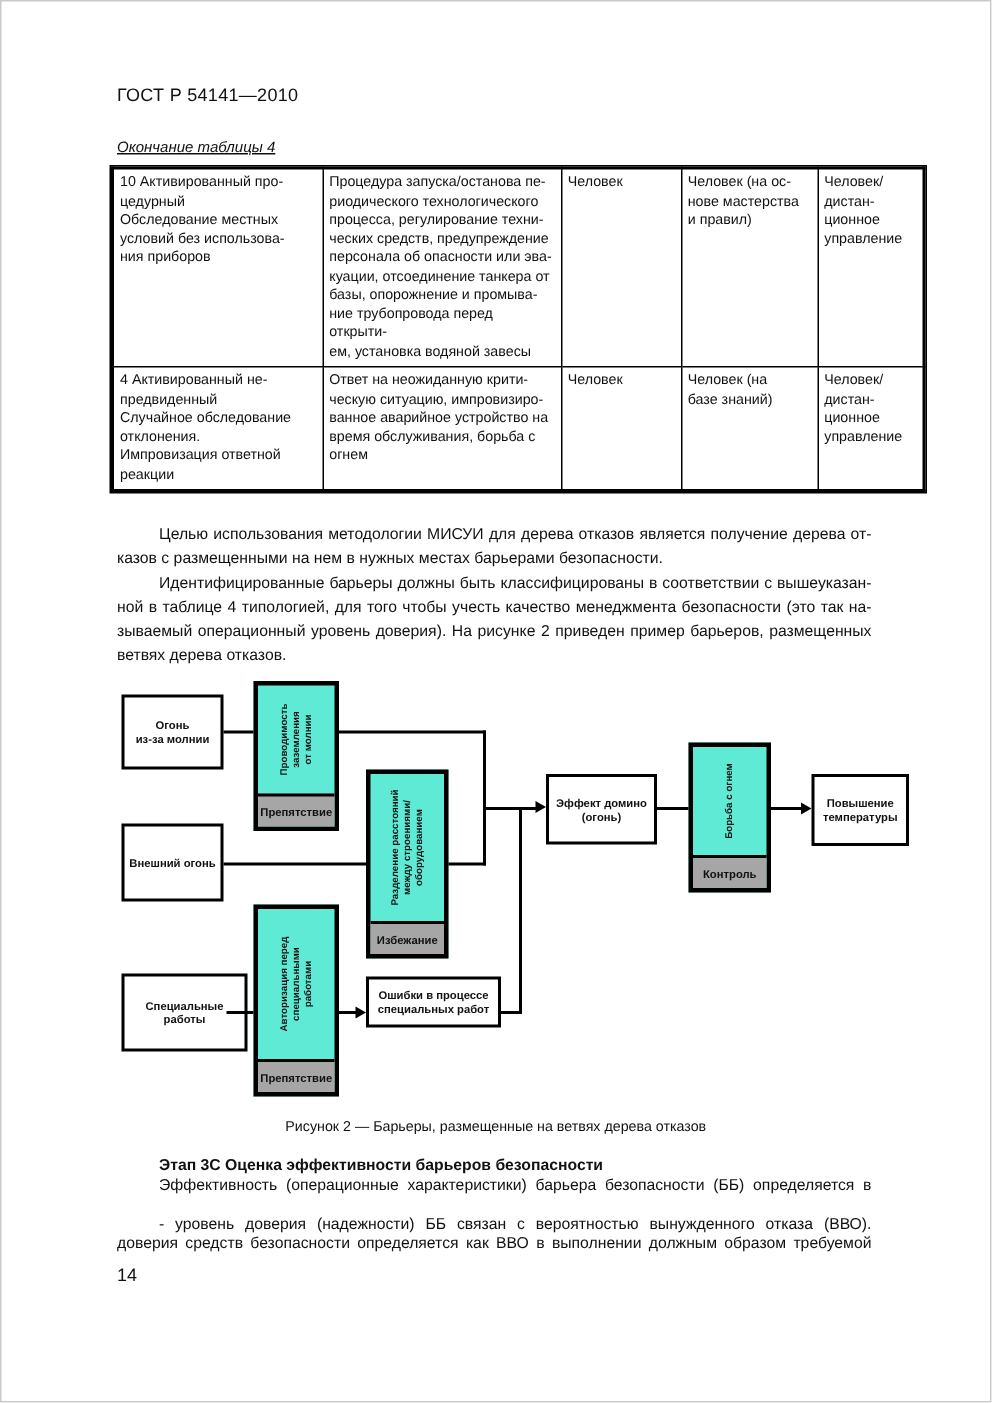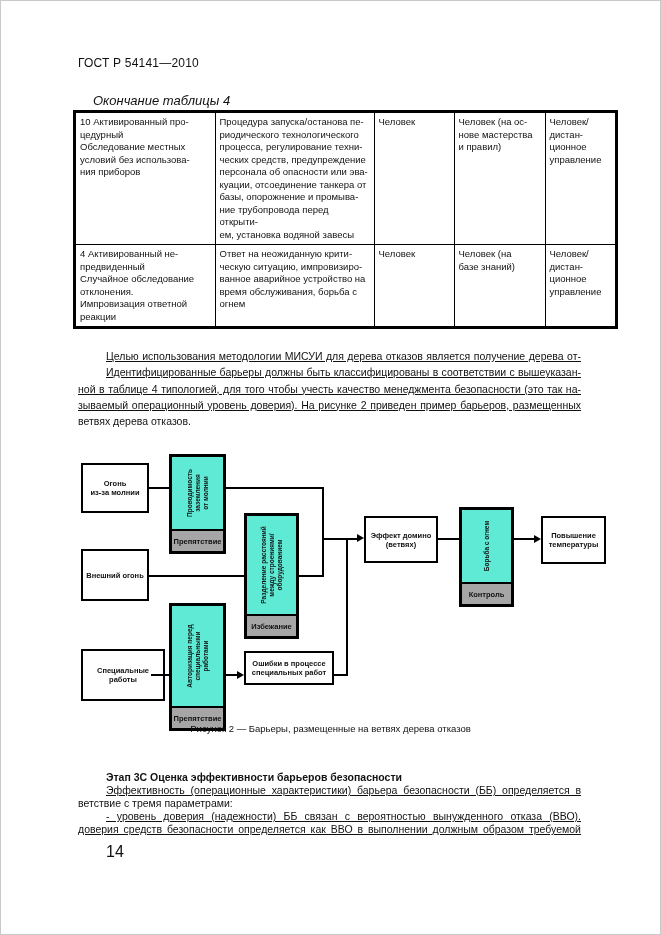--- a/index.html
+++ b/index.html
@@ -3,21 +3,21 @@
 <meta charset="utf-8">
 <style>
   html,body{margin:0;padding:0;background:#e9e9e9;}
   .page{
     position:relative;width:659px;height:933px;margin:0 auto;
     background:#ffffff;border:1px solid #c9c9c9;overflow:hidden;
     font-family:"Liberation Sans", sans-serif;color:#111;
   }
   .abs{position:absolute;}
   .doc-num{top:55px;left:77px;font-size:12px;font-weight:normal;letter-spacing:.2px;}
-  .table-cont{top:92px;left:92px;font-size:13px;font-style:italic;}
+  .table-cont{top:92px;left:77px;font-size:10px;font-style:italic;text-decoration:underline;}
 
   
   table.t{
     border-collapse:collapse;table-layout:fixed;
     position:absolute;left:73px;top:110px;width:541px;
     font-size:9.5px;line-height:12.5px;
   }
   table.t th, table.t td{
     border:1px solid #000;padding:3px 4px;white-space:pre-line;
     vertical-align:top;text-align:left;overflow:hidden;
@@ -27,30 +27,30 @@
     height:30px;border-bottom:2.5px solid #000;padding:2px 3px;
   }
   table.t{border:2px solid #000;outline:0.5px solid #000;}
   tr.r10{height:119px;margin-top:36px;} tr.r11{height:79px;}
 
   
   .bodyblock{left:77px;width:503px;font-size:10.5px;}
   .tb{top:347px;line-height:16.25px;}
   .bb{line-height:13.2px;}
   .line{white-space:nowrap;overflow:hidden;}
-  .jl{text-align:justify;text-align-last:justify;white-space:normal;height:16.25px;overflow:hidden;text-decoration:underline;}
+  .jl{text-align:justify;text-align-last:justify;white-space:normal;height:16.25px;overflow:hidden;}
   .bb .jl{height:13.2px;}
   .ind{text-indent:28px;}
   .h3c{top:770px;left:105px;font-size:10.5px;font-weight:bold;}
   .p3{top:783px;} .p4{top:809px;}
-  .pagenum{top:842px;left:77px;font-size:16px;margin-left:28px;}
+  .pagenum{top:842px;left:77px;font-size:12px;}
 
   
   .fig{left:0;top:450px;width:659px;height:295px;padding-left:32px;}
-  .caption{top:722px;left:0;width:659px;text-align:center;font-size:9.5px;}
+  .caption{top:745px;left:0;width:659px;text-align:center;font-size:9.5px;}
   .node{
     position:absolute;border:2.5px solid #000;background:#fff;box-sizing:border-box;
     display:flex;align-items:center;justify-content:center;text-align:center;
     font-size:7.5px;font-weight:bold;line-height:9px;white-space:pre-line;
   }
   .barrier{
     position:absolute;border:3px solid #000;background:#5eead4;box-sizing:border-box;
     display:flex;flex-direction:column;
   }
   .vwrap{position:relative;flex:1;}
@@ -132,37 +132,38 @@
       <td>Человек/
 дистан-
 ционное
 управление</td>
     </tr>
   </tbody>
     </table>
 
   <div class="abs bodyblock tb">
     <div class="jl ind">Целью использования методологии МИСУИ для дерева отказов является получение дерева от-</div>
+    <div class="line">казов с размещенными на нем в нужных местах барьерами безопасности.</div>
     <div class="jl ind">Идентифицированные барьеры должны быть классифицированы в соответствии с вышеуказан-</div>
     <div class="jl">ной в таблице 4 типологией, для того чтобы учесть качество менеджмента безопасности (это так на-</div>
     <div class="jl">зываемый операционный уровень доверия). На рисунке 2 приведен пример барьеров, размещенных на</div>
     <div class="line">ветвях дерева отказов.</div>
   </div>
 
   <div class="abs fig">
 
     <div class="node" style="left:80px;top:12px;width:68px;height:50px">Огонь
 из-за молнии</div>
     <div class="node" style="left:80px;top:98px;width:68px;height:52px">Внешний огонь</div>
     <div class="node" style="left:80px;top:198px;width:84px;height:52px">Специальные
 работы</div>
     <div class="node" style="left:243px;top:200px;width:90px;height:34px">Ошибки в процессе
 специальных работ</div>
     <div class="node" style="left:363px;top:65px;width:74px;height:47px">Эффект домино
-(ветвях)</div>
+(огонь)</div>
     <div class="node" style="left:540px;top:65px;width:65px;height:48px">Повышение
 температуры</div>
 
     <div class="barrier" style="left:168px;top:3px;width:57px;height:100px">
       <div class="vwrap">
         <div class="vtext">Проводимость
 заземления
 от молнии</div>
       </div>
       <div class="blabel" style="background: rgb(166, 166, 166);">Препятствие</div>
@@ -179,21 +180,21 @@
 
     <div class="barrier" style="left:168px;top:152px;width:57px;height:128px">
       <div class="vwrap">
         <div class="vtext">Авторизация перед
 специальными
 работами</div>
       </div>
       <div class="blabel" style="background: rgb(166, 166, 166);">Препятствие</div>
     </div>
 
-    <div class="barrier" style="left:458px;top:56px;width:55px;height:100px">
+    <div class="barrier" style="left:458px;top:44px;width:55px;height:100px">
       <div class="vwrap">
         <div class="vtext">Борьба с огнем</div>
       </div>
       <div class="blabel" style="background: rgb(166, 166, 166);">Контроль</div>
     </div>
 
     <div class="hline" style="left:148px;top:36px;width:20px"></div>
     <div class="hline" style="left:225px;top:36px;width:98px"></div>
     <div class="vline" style="left:321px;top:36px;height:90px"></div>
     <div class="hline" style="left:148px;top:124px;width:95px"></div>
@@ -209,21 +210,20 @@
     <div class="hline" style="left:225px;top:223px;width:12px"></div>
     <div class="arr" style="left:236px;top:220px"></div>
   </div>
 
   <div class="abs caption">Рисунок 2 — Барьеры, размещенные на ветвях дерева отказов</div>
 
   <div class="abs h3c">Этап 3С Оценка эффективности барьеров безопасности</div>
 
   <div class="abs bodyblock bb p3">
     <div class="jl ind">Эффективность (операционные характеристики) барьера безопасности (ББ) определяется в соот-</div>
-    <div class="line">ветствие с тремя параметрами:</div>
   </div>
 
   <div class="abs bodyblock bb p4">
     <div class="jl ind">- уровень доверия (надежности) ББ связан с вероятностью вынужденного отказа (ВВО). Уровень</div>
     <div class="jl">доверия средств безопасности определяется как ВВО в выполнении должным образом требуемой</div>
   </div>
 
   <div class="abs pagenum">14</div>
 
 </div>

